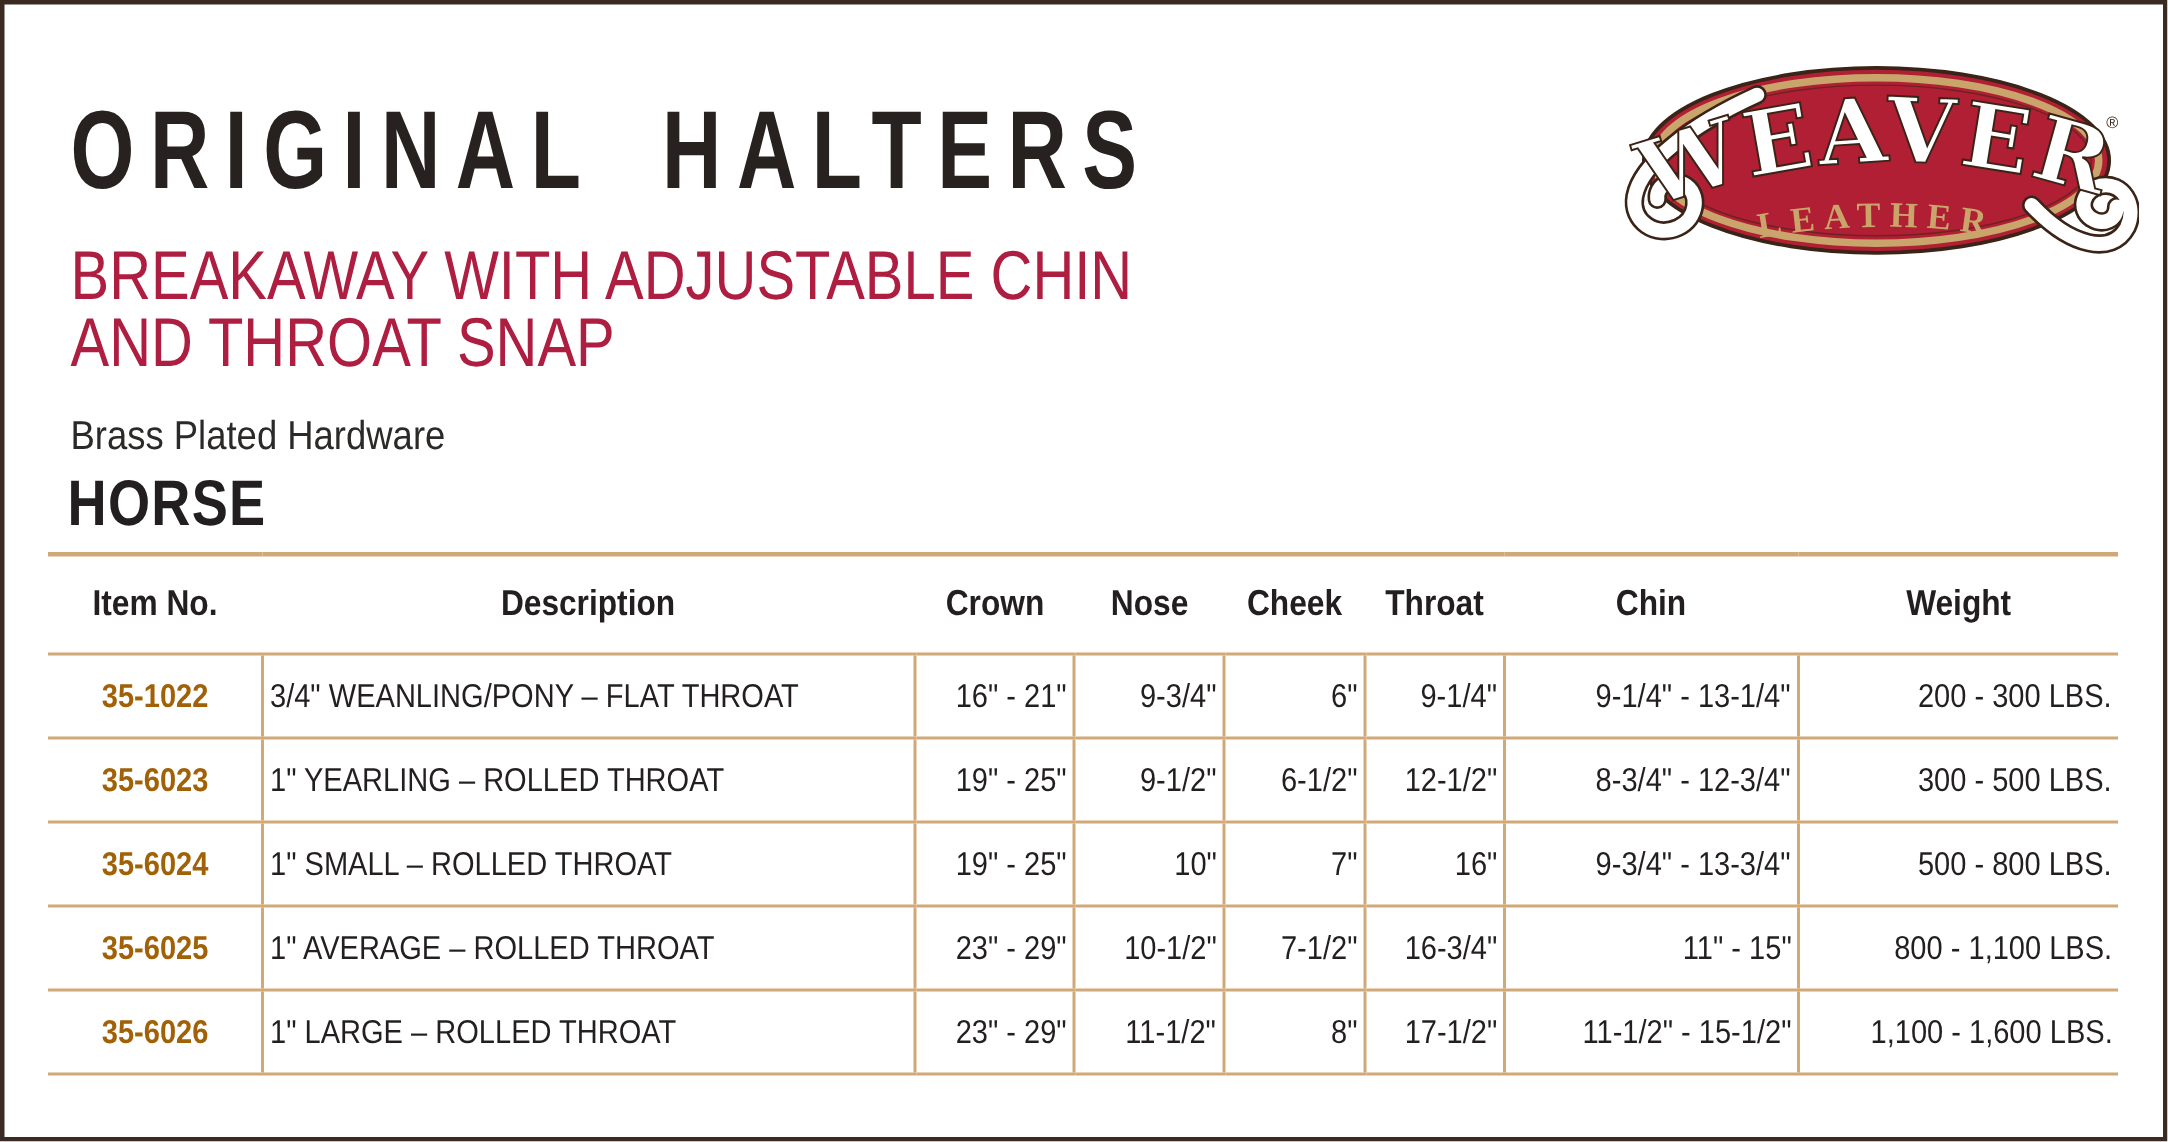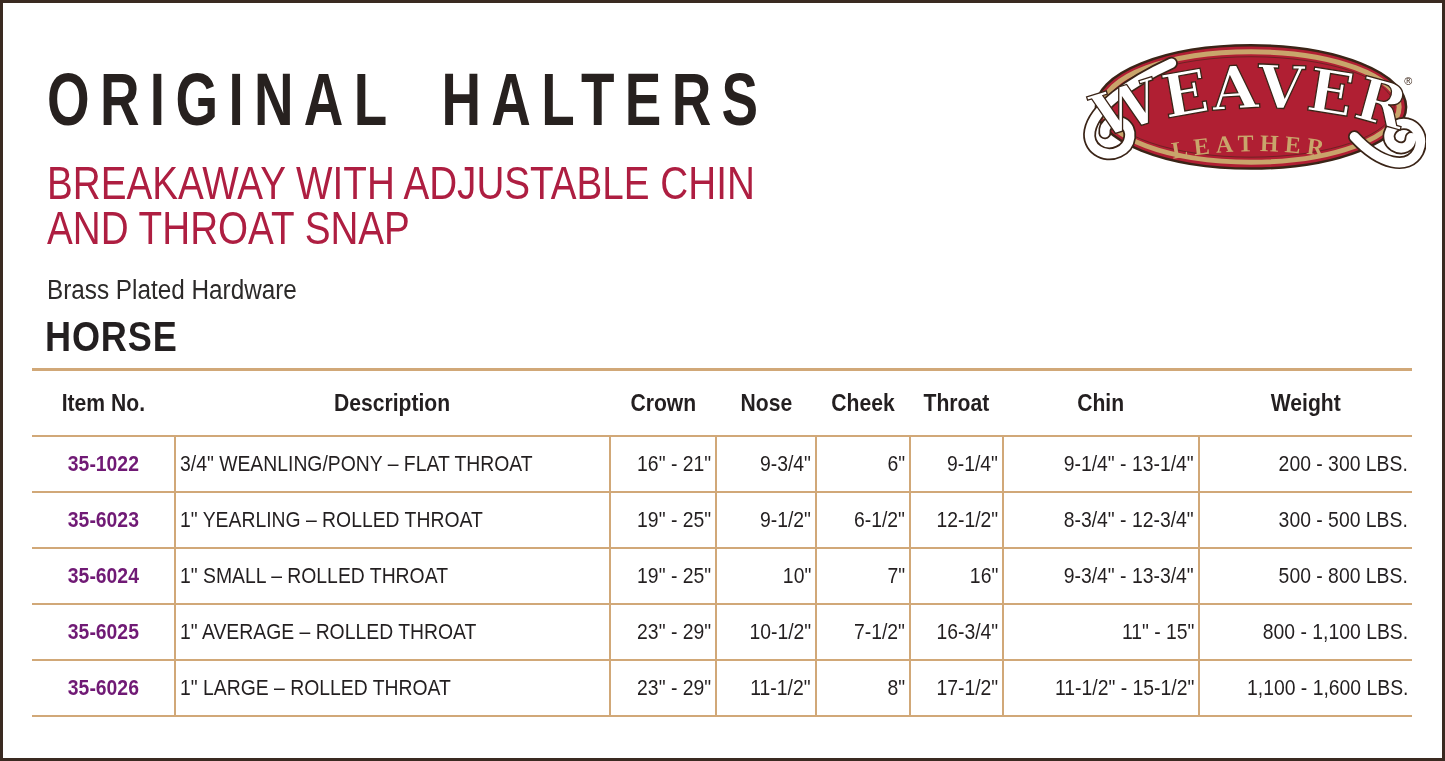--- a/index.html
+++ b/index.html
@@ -39,21 +39,21 @@
     font-size:24px;font-weight:700;border-bottom:2px solid #d1a878;padding:0;
   }
   table.spec td{
     height:54px;vertical-align:middle;font-size:22px;
     border-bottom:2px solid #d1a878;padding:0 4px;
   }
   table.spec tbody td + td{border-left:2px solid #d1a878;}
   td.al-left{text-align:left;padding-left:12px;}
   td.al-right{text-align:right;padding-right:10px;}
   td.al-center{text-align:center;}
-  td.item-no{font-size:27px;font-weight:700;color:#701a75;}
+  td.item-no{font-size:27px;font-weight:700;color:#a16207;}
   .cx{display:inline-block;transform:scaleX(0.88);white-space:nowrap;}
   th .cx{transform-origin:center;}
   td.al-left .cx{transform-origin:left center;}
   td.al-right .cx{transform-origin:right center;}
   td.al-center .cx{transform-origin:center;}
 </style>
 </head>
 <body>
 
 <div class="page">

